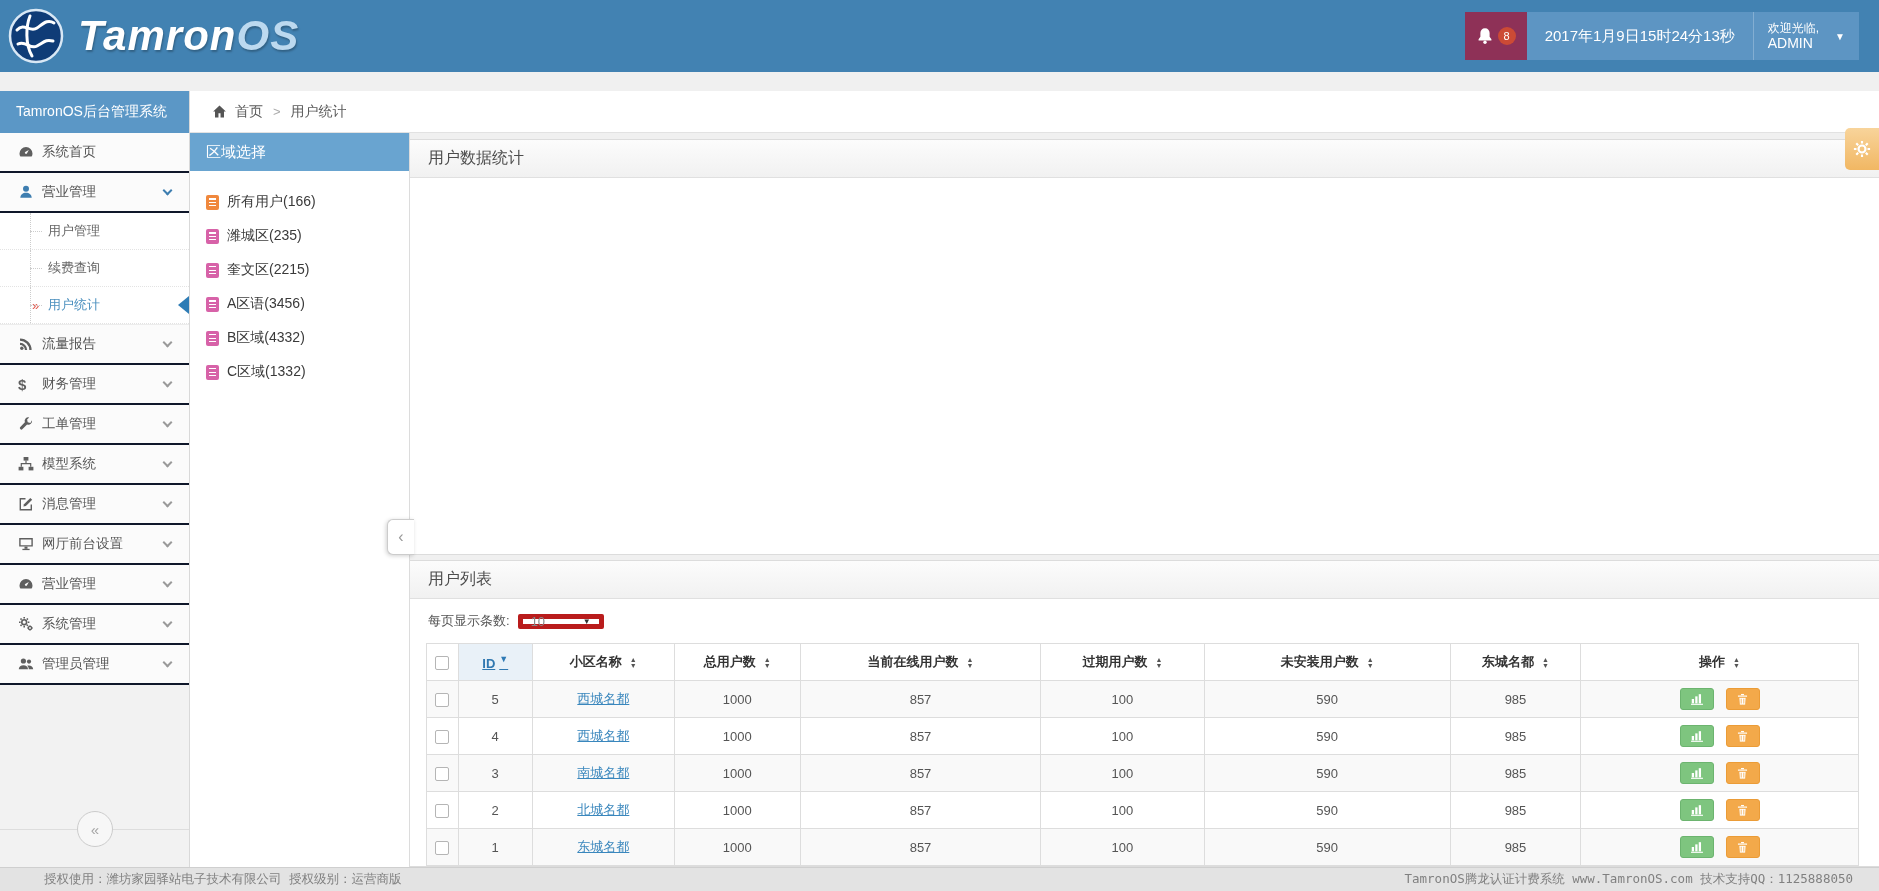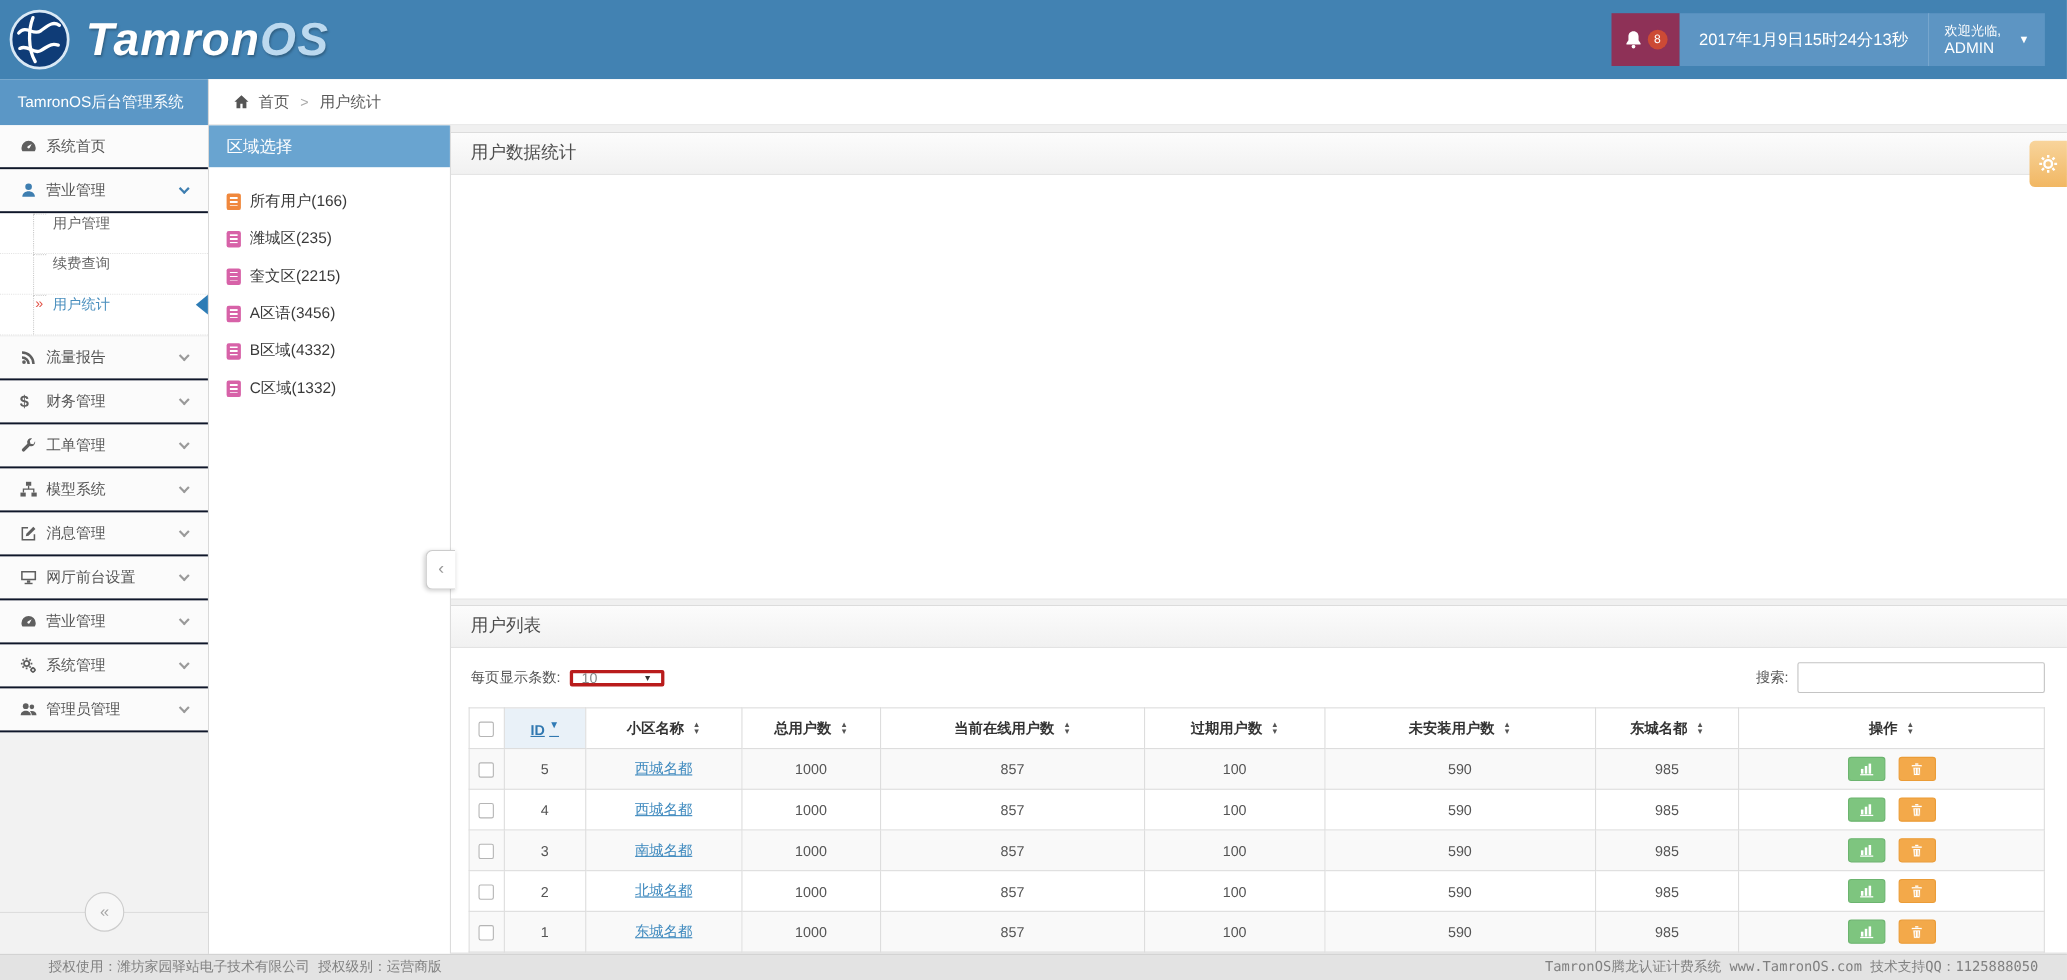--- a/index.html
+++ b/index.html
@@ -16,37 +16,37 @@
   .topbar-right { display:flex; align-items:stretch; height:48px; margin-right:20px; }
   .notif { width:62px; background:#8e3157; display:flex; align-items:center; justify-content:center; cursor:pointer; }
   .badge { width:18px; height:18px; border-radius:50%; background:#cc4a35; color:#fff; font-size:11px; display:flex; align-items:center; justify-content:center; margin-left:4px; }
   .datetime { background:#5d95c3; color:#fff; font-size:15px; display:flex; align-items:center; padding:0 18px; border-right:1px solid #83aed2; }
   .userbox { background:#5d95c3; color:#fff; display:flex; align-items:center; padding:0 14px; cursor:pointer; }
   .user-lines { font-size:12px; line-height:15px; }
   .user-lines .admin { font-size:14px; }
   .user-caret { margin-left:16px; font-size:10px; color:#fff; }
 
   
-  .body-row { flex:1 1 auto; display:flex; min-height:0; }
+  .body-row { flex:1 1 auto; display:flex; min-height:0;margin-top:19px; }
   .content-col { flex:1 1 auto; display:flex; flex-direction:column; min-width:0; }
 
   
   .sidebar { width:190px; flex:0 0 190px; background:#f2f2f2; display:flex; flex-direction:column; border-right:1px solid #d9d9d9; }
   .sidebar-title { height:42px; background:#5b97c6; color:#fff; font-size:14px; display:flex; align-items:center; padding-left:16px; }
   .nav { background:#fdfdfd; }
   .nav-item { height:40px; display:flex; align-items:center; padding:0 12px 0 18px; border-bottom:2px solid #0f172a; background:#fbfbfb; cursor:pointer; }
   .nav-icon { width:24px; display:flex; align-items:center; }
   .nav-icon svg { fill:#5f5f5f; }
   .nav-item.expanded .nav-icon svg { fill:#3e7eb0; }
   .nav-label { flex:1; font-size:13.5px; color:#555; }
   .dollar-glyph { font-size:15px; font-weight:bold; color:#5f5f5f; font-style:normal; }
   .chev { width:7px; height:7px; border-right:2px solid #9a9a9a; border-bottom:2px solid #9a9a9a; transform:rotate(45deg); margin-right:6px; margin-top:-4px; }
   .nav-item.expanded .chev { border-color:#3e7eb0; }
   .submenu { background:#fff; border-bottom:1px solid #ececec; }
-  .sub-item { position:relative; height:37px; display:flex; align-items:flex-start; padding-left:48px; font-size:13px; color:#666; border-bottom:1px dotted #e3e3e3; cursor:pointer; }
+  .sub-item { position:relative; height:37px; display:flex; align-items:center; padding-left:48px; font-size:13px; color:#666; border-bottom:1px dotted #e3e3e3; cursor:pointer; }
   .sub-item::before { content:""; position:absolute; left:30px; top:0; bottom:0; border-left:1px dotted #ccc; }
   .sub-item::after { content:""; position:absolute; left:30px; width:12px; border-top:1px dotted #ccc; }
   .sub-item.active { color:#4a8fbe; }
   .active-marker { position:absolute; left:32px; color:#e2574c; font-size:13px; }
   .active-arrow { position:absolute; right:0; width:0; height:0; border-top:9px solid transparent; border-bottom:9px solid transparent; border-right:11px solid #2e7cb5; }
   .sidebar-bottom { flex:1; background:#f2f2f2; position:relative; }
   .collapse-row { position:absolute; left:0; right:0; bottom:20px; height:36px; }
   .collapse-row::before { content:""; position:absolute; left:0; right:0; top:50%; border-top:1px solid #ddd; }
   .collapse-circle { position:absolute; left:77px; top:0; width:36px; height:36px; border:1px solid #ccc; border-radius:50%; background:#f7f7f7; color:#a5a5a5; font-size:15px; display:flex; align-items:center; justify-content:center; cursor:pointer; }
 
@@ -76,21 +76,21 @@
   .main { flex:1 1 auto; display:flex; flex-direction:column; padding-top:6px; background:#f0f0f0; min-width:0; }
   .panel { background:#fff; border:1px solid #dcdcdc; border-left:none; border-right:none; display:flex; flex-direction:column; }
   .panel-header { height:38px; flex:0 0 38px; background:linear-gradient(#fcfcfc,#f1f1f1); border-bottom:1px solid #e0e0e0; display:flex; align-items:center; padding-left:18px; font-size:16px; color:#4d4d4d; }
   .stats-panel { flex:1 1 auto; min-height:0; }
   .stats-body { flex:1; background:#fff; }
   .list-panel { margin-top:5px; flex:0 0 auto; }
 
   .table-controls { display:flex; align-items:center; justify-content:space-between; padding:13px 20px 13px 18px; }
   .control-left, .control-right { display:flex; align-items:center; }
   .control-label { font-size:13px; color:#555; margin-right:8px; }
-  .page-select { width:86px; height:15px; border:3px solid #b91c1c; border-radius:2px; background:#fff; display:flex; align-items:center; justify-content:space-between; padding:0 8px; cursor:pointer; }
+  .page-select { width:86px; height:15px; border:5px solid #b91c1c; border-radius:2px; background:#fff; display:flex; align-items:center; justify-content:space-between; padding:0 8px; cursor:pointer; }
   .page-select .val { font-size:13px; color:#888; }
   .page-select .sel-caret { font-size:8px; color:#333; }
   .search-input { width:225px; height:28px; border:1px solid #c4c4c4; border-radius:2px; background:#fff; outline:none; padding:0 8px; font-size:13px; }
 
   table.user-table { width:calc(100% - 36px); margin:0 20px 0 16px; border-collapse:collapse; table-layout:fixed; }
   .user-table th, .user-table td { border:1px solid #ddd; height:37px; text-align:center; font-size:13px; color:#555; overflow:hidden; white-space:nowrap; }
   .user-table th { background:#fff; color:#333; font-weight:bold; cursor:pointer; }
   .user-table th.id-col { background:#e9f1f8; color:#3178b0;text-decoration:underline; }
   .id-sort-caret { color:#2f7ab5; font-size:9px; vertical-align:6px; margin-left:4px; }
   .sort { display:inline-flex; flex-direction:column; margin-left:8px; vertical-align:middle; }
@@ -359,24 +359,20 @@
             <div class="panel-header">用户列表</div>
 
             <div class="table-controls">
               <div class="control-left">
                 <span class="control-label">每页显示条数:</span>
                 <div class="page-select">
                   <span class="val">10</span>
                   <span class="sel-caret">▼</span>
                 </div>
               </div>
-              <div class="control-right">
-                <span class="control-label">搜索:</span>
-                <input class="search-input" type="text" style="">
-              </div>
             </div>
 
             <table class="user-table">
               <colgroup>
                 <col style="width:2.2%">
                   <col style="width:5.2%">
                   <col style="width:9.9%">
                   <col style="width:8.8%">
                   <col style="width:16.8%">
                   <col style="width:11.4%">

